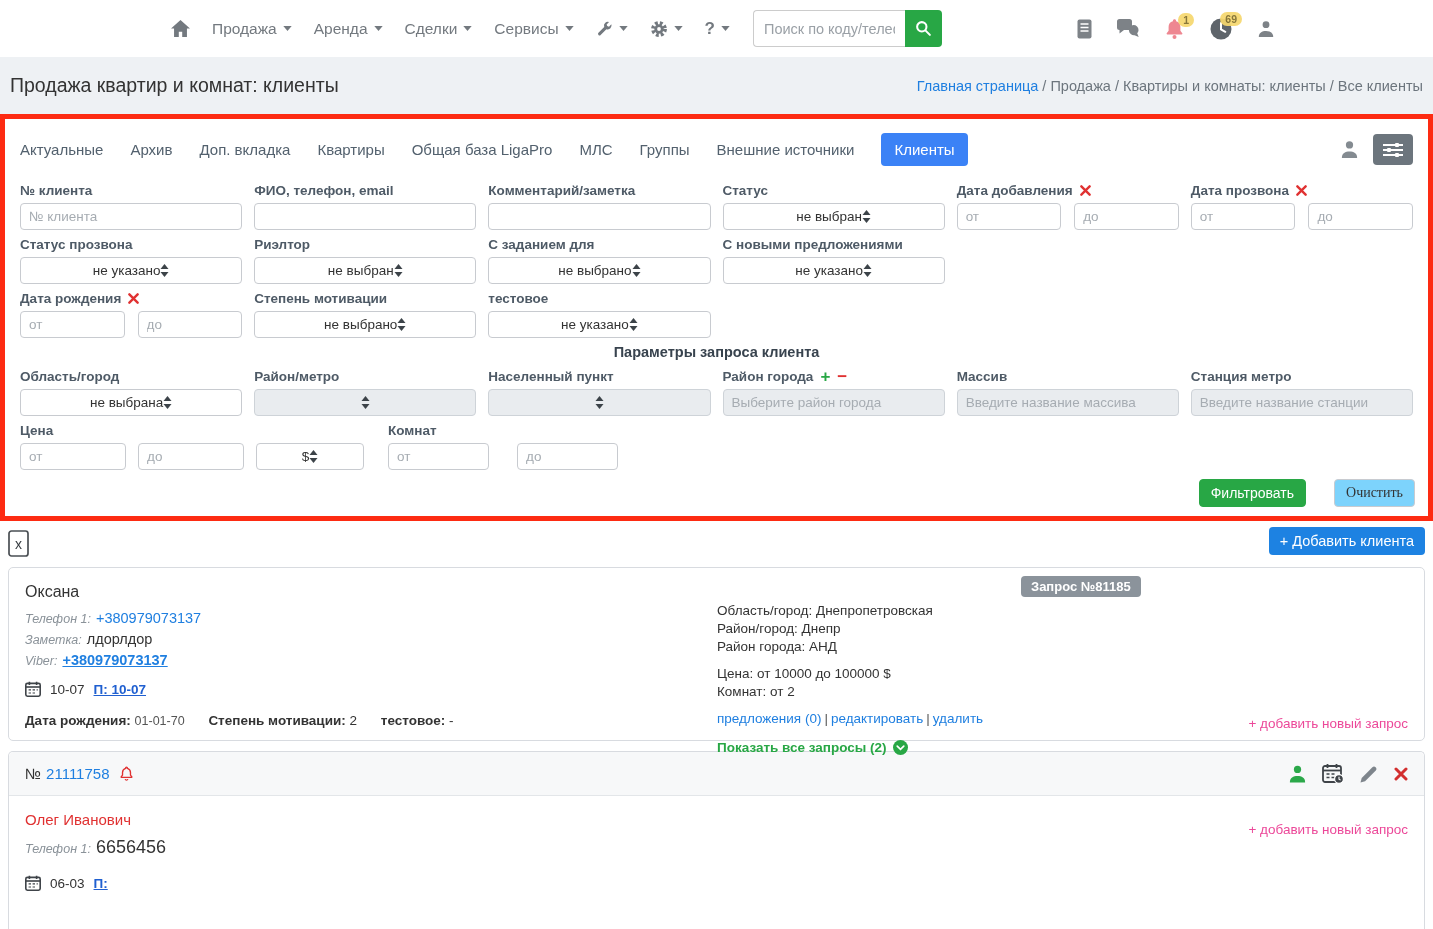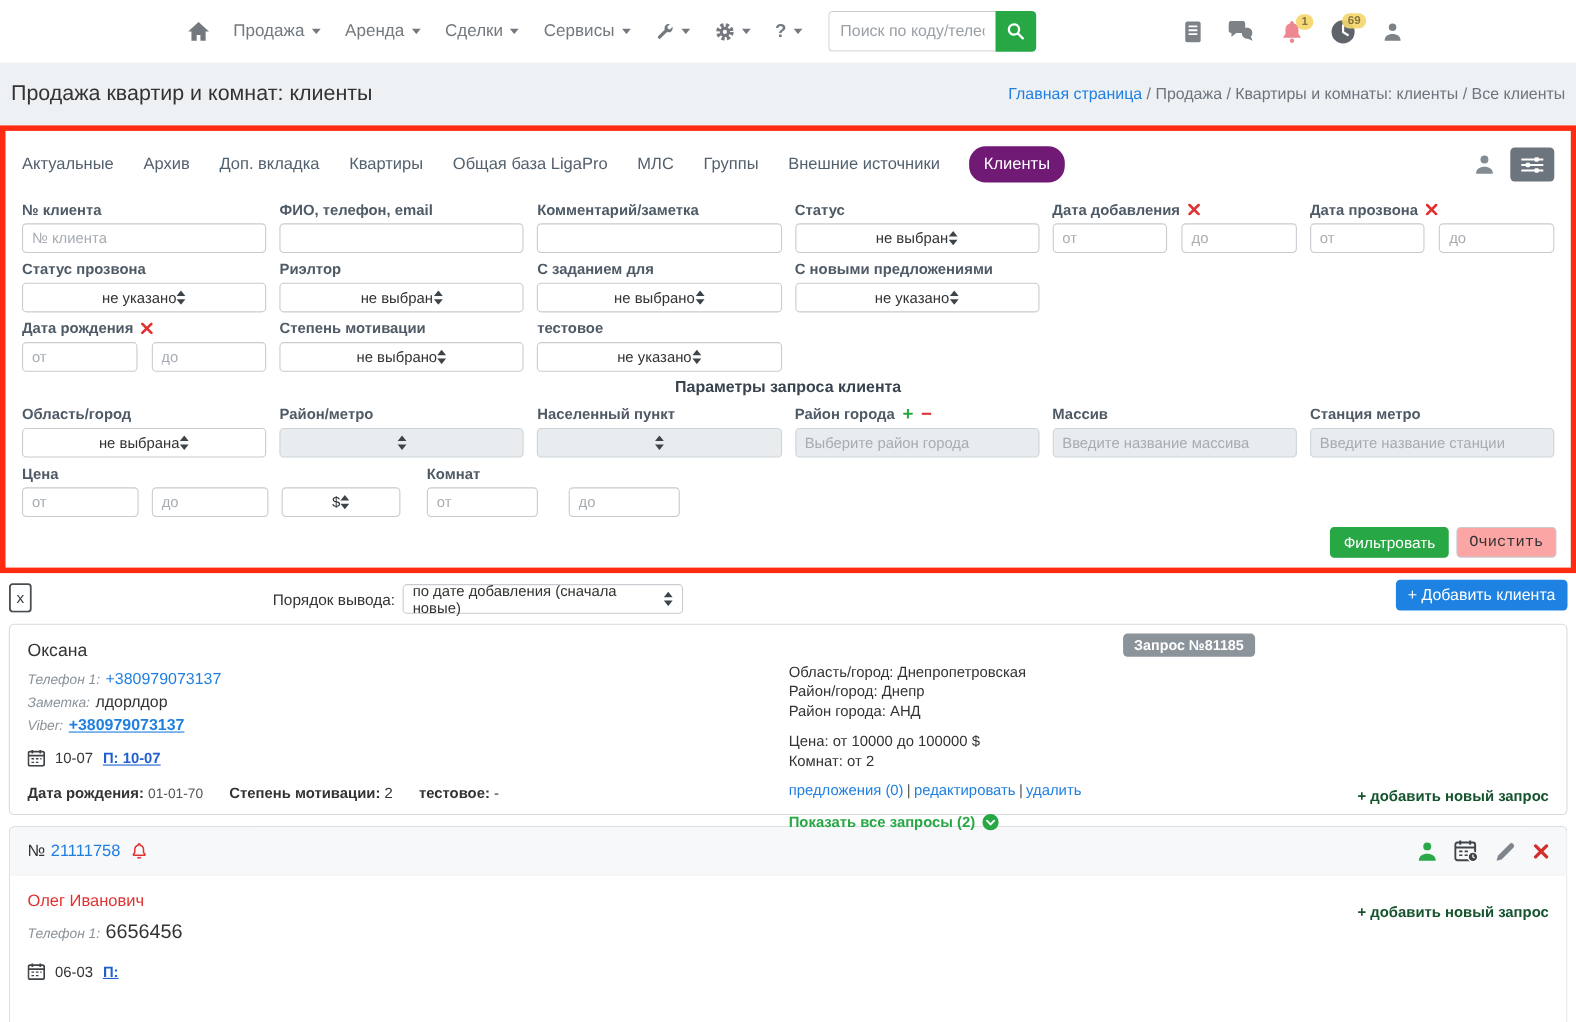--- a/index.html
+++ b/index.html
@@ -30,21 +30,21 @@
   .titlebar { height:57px; background:#eef1f4; display:flex; align-items:center; padding:0 10px; }
   .page-title { font-size:19.5px; color:#333; }
   .breadcrumb { margin-left:auto; font-size:14.5px; color:#6c757d; }
   .breadcrumb a { color:#1f7fe0; text-decoration:none; }
   .crumb-sep { color:#6c757d; padding:0 4px; }
 
   
   .filter-panel { border:5px solid #fd2b12; background:#fff; padding:6px 9px 0; position:relative; }
   .tabs { display:flex; align-items:center; padding:8px 6px 10px; }
   .tab { font-size:15px; color:#53616e; margin-right:27px; cursor:pointer; white-space:nowrap; }
-  .tab-active { background:#701a75; color:#fff; font-size:15px; padding:8px 13px; border-radius:15px;
+  .tab-active { background:#3b82f6; color:#fff; font-size:15px; padding:8px 13px; border-radius:4px;
                 margin-right:0; cursor:pointer; }
   .tabs-right { margin-left:auto; display:flex; align-items:center; gap:14px; }
   .sliders-btn { width:40px; height:31px; background:#6c757d; border-radius:4px; display:flex;
                  align-items:center; justify-content:center; cursor:pointer; }
 
   .fgrid { display:grid; grid-template-columns:repeat(6,1fr); column-gap:12px; padding:0 6px; }
   .flabel { font-size:13.5px; font-weight:bold; color:#4e5a66; margin:7px 0 5px; display:flex;
             align-items:center; gap:7px; }
   .finput, .fselect { height:27px; width:100%; border:1px solid #c8cbd0; border-radius:4px;
             font-size:13.5px; padding:0 8px; color:#333; background:#fff;
@@ -58,22 +58,22 @@
   .section-heading { grid-column:1 / 7; text-align:center; font-size:14.5px; font-weight:bold;
                      color:#38434e; margin:6px 0 2px; }
   .row5 { display:flex; padding:0 6px; margin:0 0 4px; }
   .g-price .trio { display:flex; gap:12px; } .g-price .trio .finput { width:106px; }
   .g-price .trio .fselect { width:108px; }
   .g-rooms { margin-left:24px; } .g-rooms .duo { display:flex; gap:28px; }
   .g-rooms .duo .finput { width:101px; }
   .panel-actions { display:flex; justify-content:flex-end; gap:7px; padding:5px 4px 9px; }
   .btn-green { background:#28a745; color:#fff; border:1px solid #28a745; border-radius:4px;
                font-size:14px; padding:5px 11px; cursor:pointer; font-family:"Liberation Sans",sans-serif; }
-  .btn-plain { background:#fca5a5; color:#333; border:1px solid #c8cbd0; border-radius:4px;
-               font-size:14px; padding:5px 11px; cursor:pointer; font-family:Liberation Mono, monospace; }
+  .btn-plain { background:#7dd3fc; color:#333; border:1px solid #c8cbd0; border-radius:4px;
+               font-size:14px; padding:5px 11px; cursor:pointer; font-family:Liberation Serif, serif;margin-left:21px; }
 
   
   .toolbar { position:relative; height:44px; padding:8px; display:flex; align-items:center; }
   .excel { cursor:pointer; }
   .sortgroup { position:absolute; left:248px; top:10px; display:flex; align-items:center; gap:7px; }
   .sort-label { font-size:14px; color:#333; }
   .sort-select { width:255px; height:27px; }
   .btn-add-client { position:absolute; right:8px; top:6px; background:#1d82e2; color:#fff; border:none;
         border-radius:4px; font-size:14.5px; padding:6px 11px; cursor:pointer;
         font-family:"Liberation Sans",sans-serif; }
@@ -101,21 +101,21 @@
   .right-col { position:absolute; left:708px; top:32px; font-size:13.5px; }
   .req-line { margin:3px 0; }
   .req-line.spaced { margin-top:12px; }
   .request-badge { position:absolute; left:1012px; top:8px; background:#8b939b; color:#fff;
                    font-weight:bold; font-size:13px; padding:3px 10px; border-radius:4px; }
   .req-links { margin-top:12px; color:#1f7fe0; }
   .req-links .sep { color:#555; padding:0 3px; }
   .req-links a { color:#1f7fe0; text-decoration:none; }
   .show-all { margin-top:14px; color:#28a745; font-weight:bold; display:flex; align-items:center;
               gap:6px; cursor:pointer; }
-  .add-request { position:absolute; right:16px; color:#14532d; font-weight:bold; font-size:13.5px;
+  .add-request { position:absolute; right:16px; color:#ec4899; font-weight:normal; font-size:13.5px;
                  text-decoration:none; }
   .ar-1 { top:148px; } .ar-2 { top:26px; }
   .card-cut { border-bottom:none; border-radius:5px 5px 0 0; }
   .body-2 { height:140px; }
 </style>
 </head>
 <body>
 
 <div class="navbar">
   <div class="nav-left">
@@ -494,30 +494,20 @@
     <button class="btn-plain">Очистить</button>
   </div>
 </div>
 
 <div class="toolbar">
   <div class="excel">
     <svg class="i" width="21" height="27" viewBox="0 0 21 27">
         <rect x="1" y="1" width="19" height="25" rx="2.5" fill="#fff" stroke="#4a4f54" stroke-width="1.7"></rect>
         <text x="10.5" y="18.5" text-anchor="middle" font-size="14" font-family="Liberation Sans, sans-serif" fill="#3a3f44">x</text>
       </svg>
-  </div>
-  <div class="sortgroup">
-    <span class="sort-label">Порядок вывода:</span>
-    <div class="fselect sort-select">
-        <span>по дате добавления (сначала новые)</span>
-        <svg width="9" height="13" viewBox="0 0 9 13" fill="currentColor">
-          <path d="M4.5 0 8.5 5h-8z"></path>
-          <path d="M4.5 13 8.5 8h-8z"></path>
-        </svg>
-      </div>
   </div>
   <button class="btn-add-client">+ Добавить клиента</button>
 </div>
 
 <div class="card">
   <div class="card-body">
     <div class="client-name">Оксана</div>
     <div class="info-line"><span class="ilabel">Телефон 1:</span><a href="#" class="blue">+380979073137</a></div>
     <div class="info-line"><span class="ilabel">Заметка:</span><span>лдорлдор</span></div>
     <div class="info-line"><span class="ilabel">Viber:</span><a href="#" class="blue-u" style="font-weight:bold;">+380979073137</a></div>

